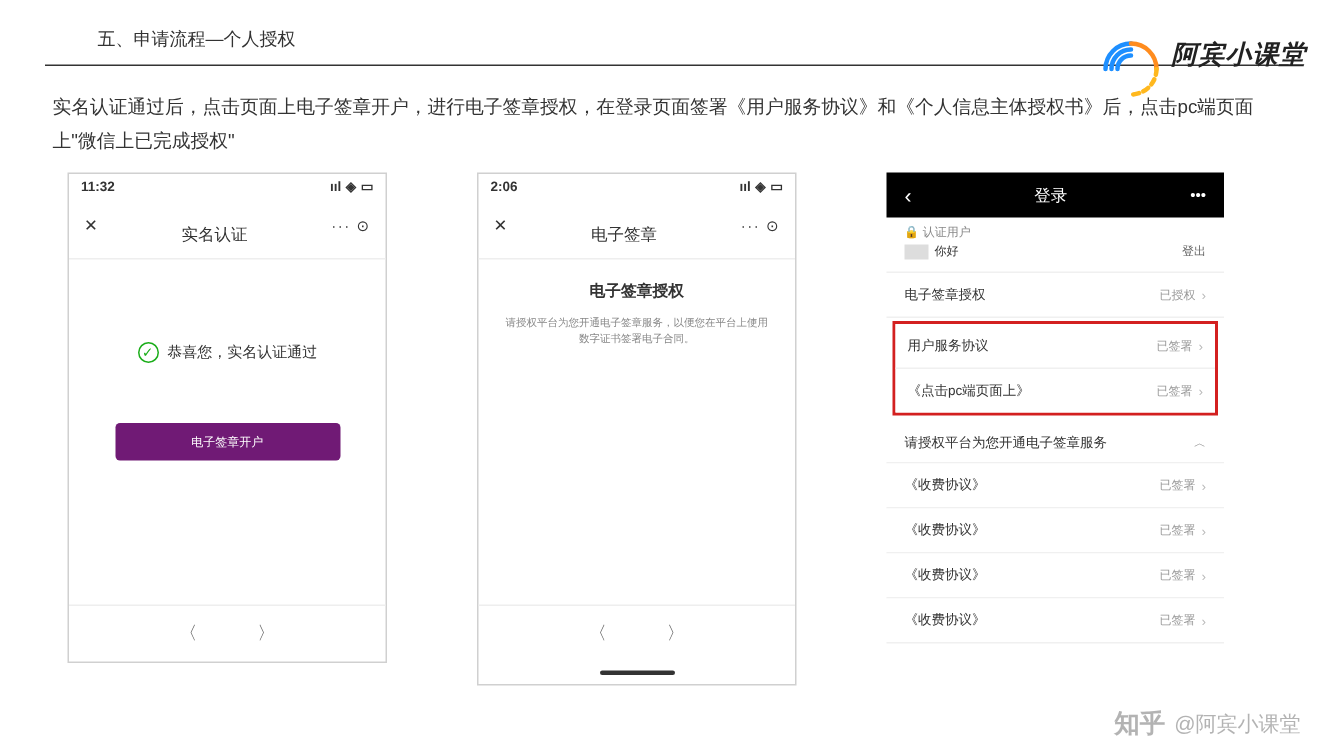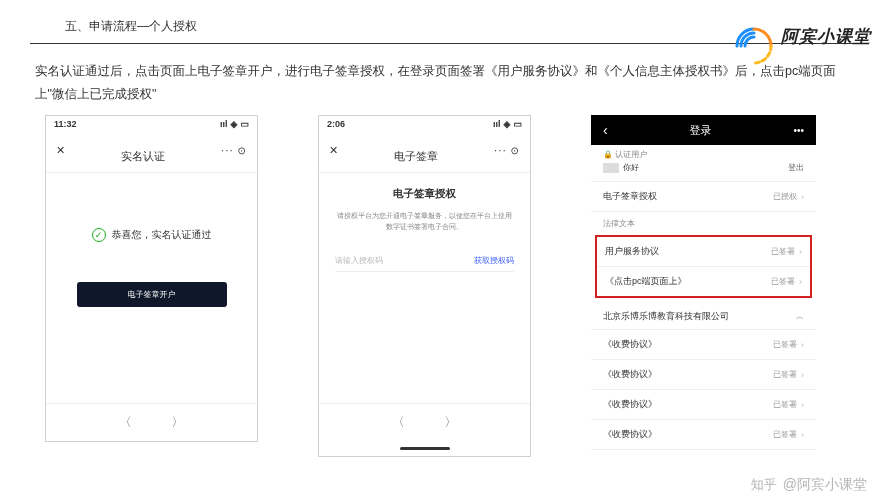--- a/index.html
+++ b/index.html
@@ -92,21 +92,21 @@
       padding-top: 55px;
     }
     .success-row { display: flex; align-items: center; gap: 6px; margin-bottom: 40px; }
     .check-circle {
       width: 14px; height: 14px; border: 1.5px solid #1aad19; border-radius: 50%;
       display: flex; align-items: center; justify-content: center;
       color: #1aad19; font-size: 9px;
     }
     .success-text { font-size: 10px; color: #333; }
     .blue-btn {
-      background: #0f172a;
+      background: #701a75;
       color: #fff;
       width: 150px;
       padding: 7px 0;
       text-align: center;
       border-radius: 3px;
       font-size: 8px;
     }
     .pager {
       display: flex;
       justify-content: center;
@@ -191,21 +191,21 @@
     .wm {
       position: absolute;
       right: 22px;
       bottom: 6px;
       color: rgba(160,160,160,0.8);
       font-size: 14px;
       display: flex;
       align-items: center;
       gap: 6px;
     }
-    .wm-logo { font-size: 13px; font-weight: normal; }
+    .wm-logo { font-size: 17px; font-weight: bold; }
   </style>
 </head>
 <body>
 
 <div class="logo">
   <div class="logo-arc">
     <svg viewBox="0 0 42 42">
       <path d="M21 4 A17 17 0 0 0 4 21" stroke="#1e8fff" stroke-width="3" fill="none" stroke-linecap="round"></path>
       <path d="M21 8 A13 13 0 0 0 8 21" stroke="#1e8fff" stroke-width="3" fill="none" stroke-linecap="round"></path>
       <path d="M21 12 A9 9 0 0 0 12 21" stroke="#1e8fff" stroke-width="3" fill="none" stroke-linecap="round"></path>
@@ -261,24 +261,20 @@
       </span>
     </div>
     <div class="nav-bar">
       <span class="nav-close">✕</span>
       <span class="nav-title">电子签章</span>
       <span class="nav-dots">···  ⊙</span>
     </div>
     <div class="p2-body">
       <div class="p2-title">电子签章授权</div>
       <div class="p2-desc">请授权平台为您开通电子签章服务，以便您在平台上使用数字证书签署电子合同。</div>
-      <div class="p2-input-row">
-        <span class="p2-placeholder">请输入授权码</span>
-        <span class="p2-link">获取授权码</span>
-      </div>
     </div>
     <div class="pager">
       <span>〈</span>
       <span>〉</span>
     </div>
     <div class="p2-home-bar"></div>
   </div>
 
   <div class="phone phone3">
     <div class="p3-nav">
@@ -299,41 +295,40 @@
     </div>
 
     <div class="p3-row">
       <span>电子签章授权</span>
       <span class="p3-row-right">
           <span>已授权</span>
           <span class="chev">›</span>
         </span>
     </div>
 
-    <div class="p3-section">法律文本</div>
 
     <div class="p3-red-box">
       <div class="p3-row">
         <span>用户服务协议</span>
         <span class="p3-row-right">
             <span>已签署</span>
             <span class="chev">›</span>
           </span>
       </div>
       <div class="p3-row" style="border-bottom:none;">
         <span>《点击pc端页面上》</span>
         <span class="p3-row-right">
             <span>已签署</span>
             <span class="chev">›</span>
           </span>
       </div>
     </div>
 
     <div class="p3-group-title">
-      <span>北京乐博乐博教育科技有限公司</span>
+      <span>请授权平台为您开通电子签章服务</span>
       <span class="chev-up">︿</span>
     </div>
 
     <div class="p3-row">
       <span>《收费协议》</span>
       <span class="p3-row-right">
           <span>已签署</span>
           <span class="chev">›</span>
         </span>
     </div>

